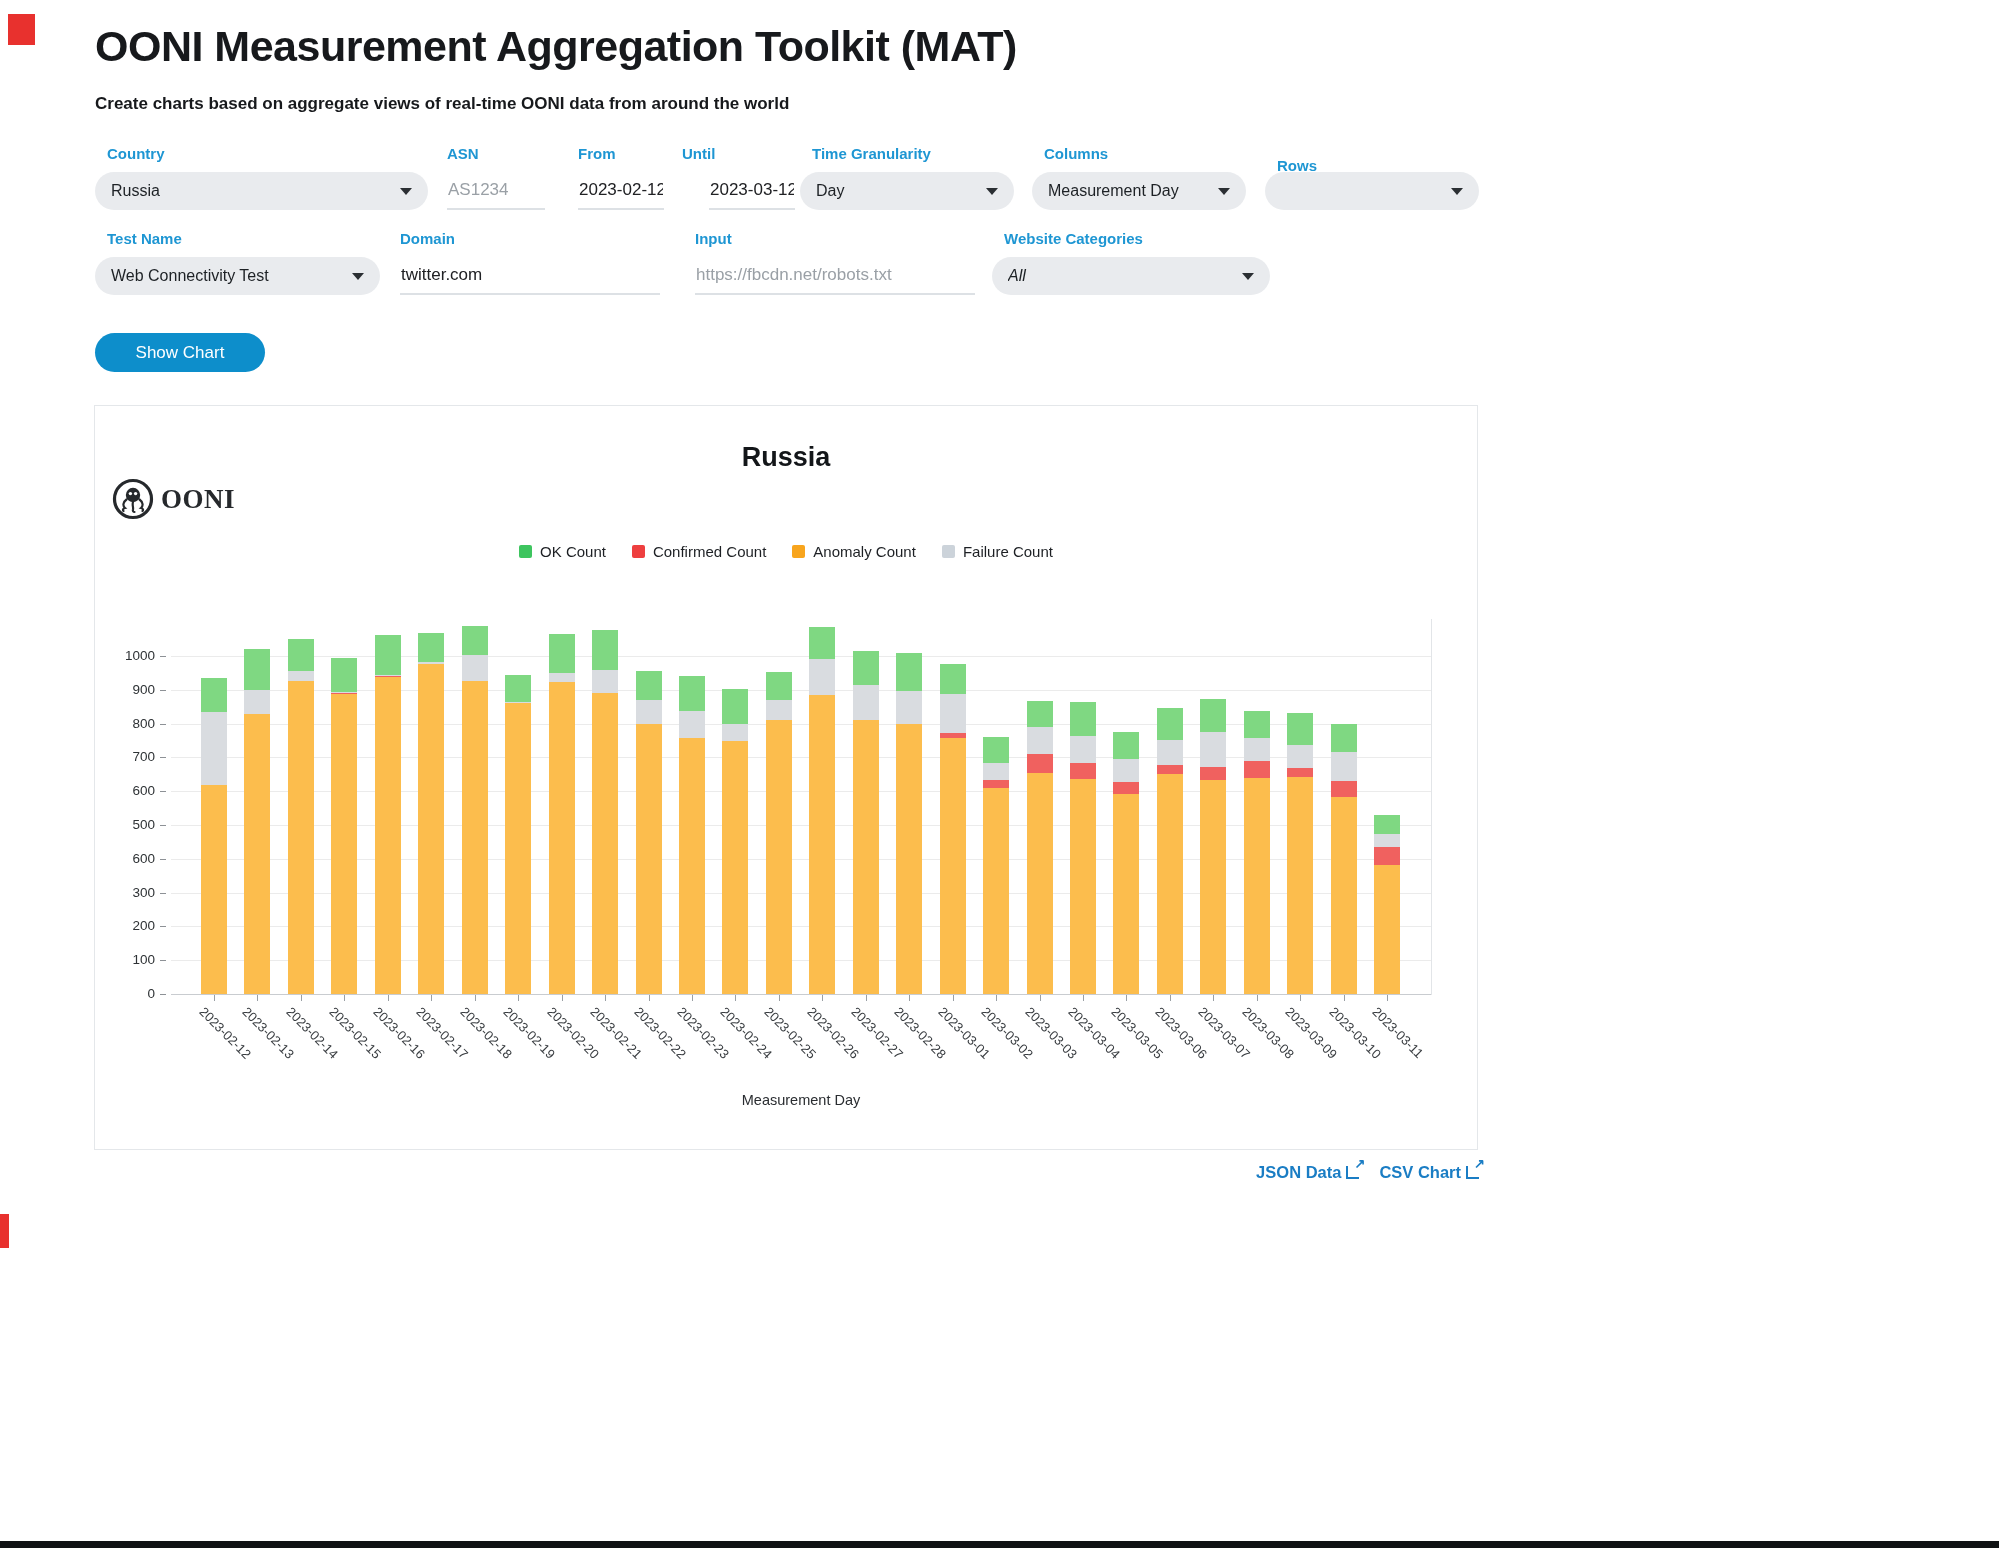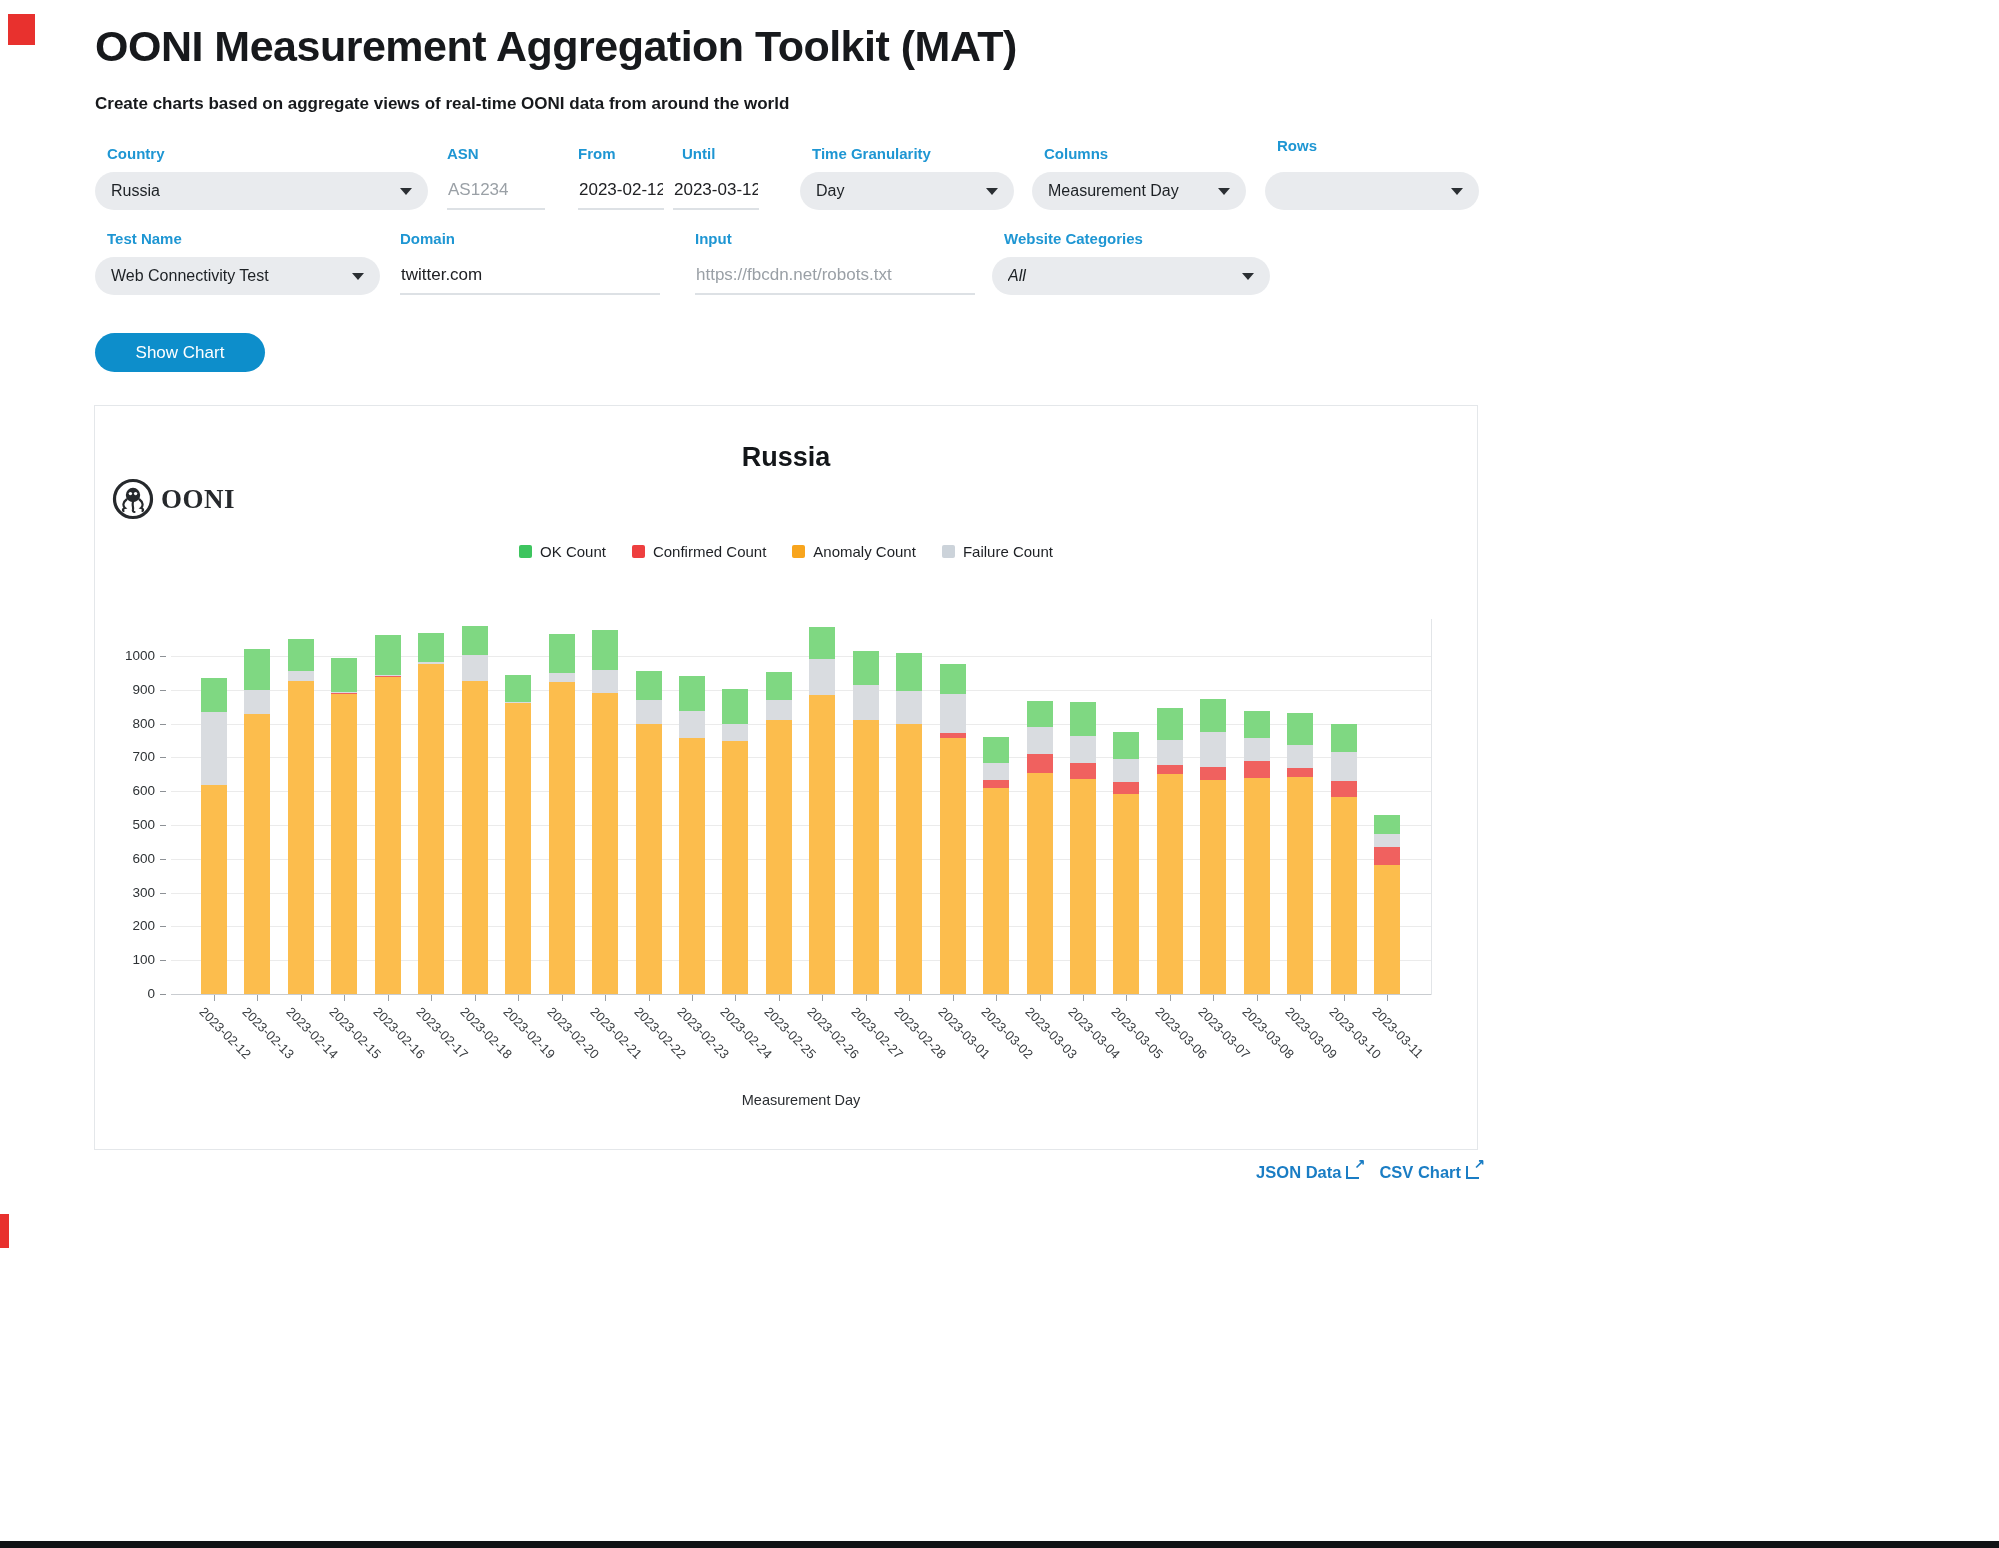--- a/index.html
+++ b/index.html
@@ -63,29 +63,29 @@
 <div class="content">
   <h1 class="page-title">OONI Measurement Aggregation Toolkit (MAT)</h1>
   <div class="page-subtitle">Create charts based on aggregate views of real-time OONI data from around the world</div>
 
   <div class="f-label" style="left:12px; top:145px;">Country</div>
   <div class="f-label" style="left:352px; top:145px;">ASN</div>
   <div class="f-label" style="left:483px; top:145px;">From</div>
   <div class="f-label" style="left:587px; top:145px;">Until</div>
   <div class="f-label" style="left:717px; top:145px;">Time Granularity</div>
   <div class="f-label" style="left:949px; top:145px;">Columns</div>
-  <div class="f-label" style="left:1182px; top:137px;">Rows</div>
+  <div class="f-label" style="left:1182px; top:157px;">Rows</div>
 
   <div class="select" style="left:0; top:172px; width:333px;">
     <span class="val">Russia</span>
     <span class="caret"></span>
   </div>
   <input class="uinput" style="left: 352px; top: 172px; width: 98px;" placeholder="AS1234">
   <input class="uinput" style="left: 483px; top: 172px; width: 86px;" value="2023-02-12">
-  <input class="uinput" style="left: 578px; top: 172px; width: 86px;" value="2023-03-12">
+  <input class="uinput" style="left: 614px; top: 172px; width: 86px;" value="2023-03-12">
   <div class="select" style="left:705px; top:172px; width:214px;">
     <span class="val">Day</span>
     <span class="caret"></span>
   </div>
   <div class="select" style="left:937px; top:172px; width:214px;">
     <span class="val">Measurement Day</span>
     <span class="caret"></span>
   </div>
   <div class="select" style="left:1170px; top:172px; width:214px;">
     <span class="val"></span>

